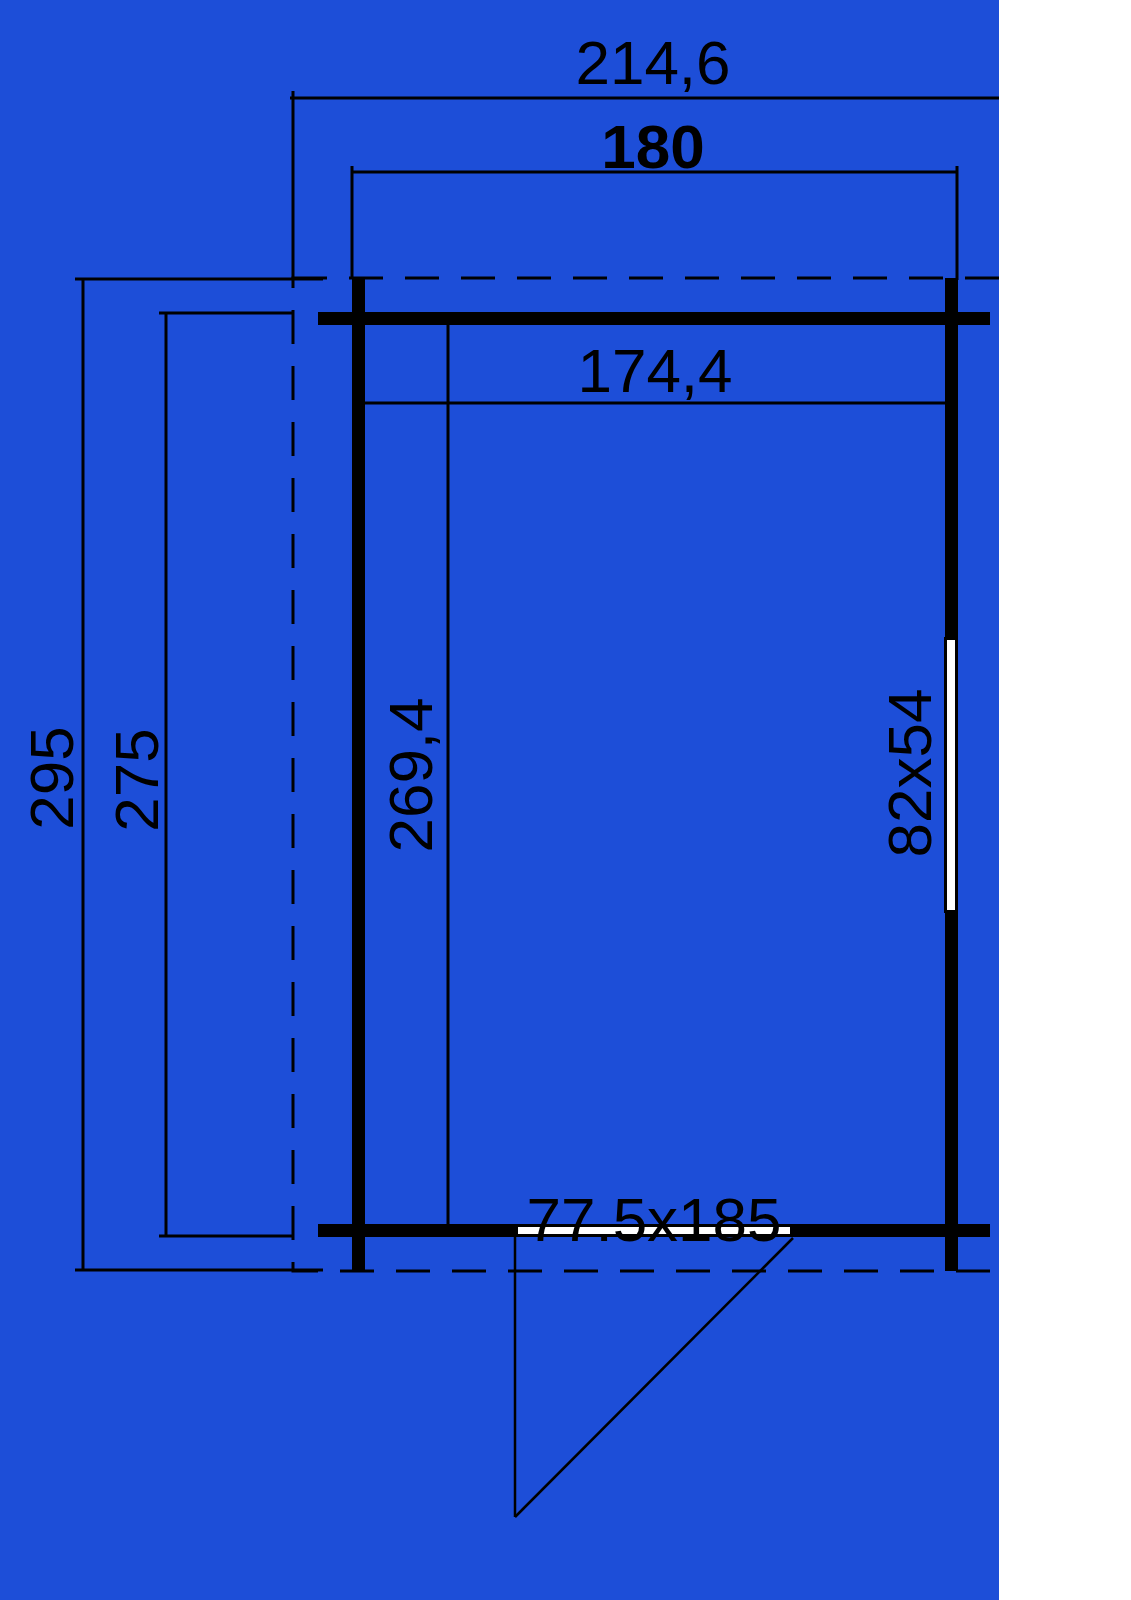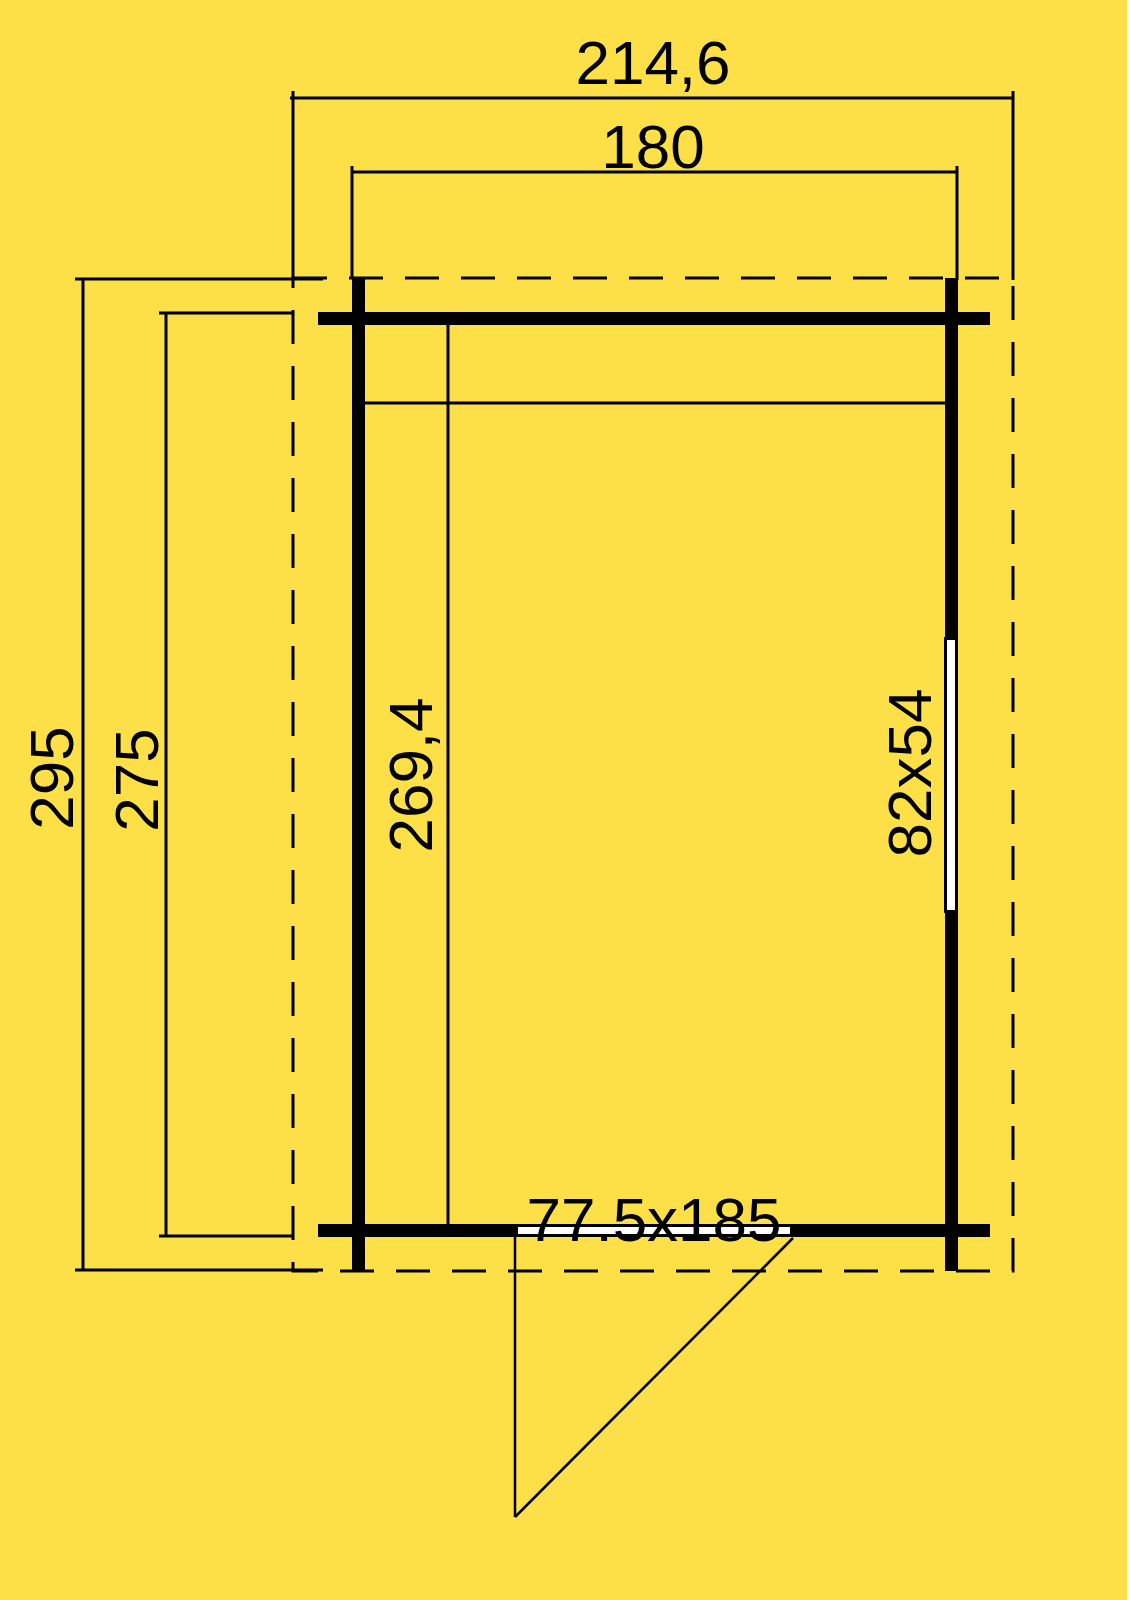--- a/index.html
+++ b/index.html
@@ -2,23 +2,23 @@
 <html><head>
 <meta charset="utf-8">
 <style>
   html, body {
     margin: 0;
     padding: 0;
     background: #ffffff;
   }
   .canvas {
     position: relative;
-    width: 1127px;
+    width: 999px;
     height: 1600px;
-    background: #fde047;
+    background: #1d4ed8;
     overflow: hidden;
     font-family: "Liberation Sans", sans-serif;
   }
   .plan-svg {
     position: absolute;
     left: 0;
     top: 0;
   }
   .dim-label {
     position: absolute;
@@ -77,22 +77,23 @@
     <rect x="516.5" y="1225.5" width="275" height="10" fill="#ffffff" stroke="#000000" stroke-width="3"></rect>
 
     <g stroke="#000000" stroke-width="2.5">
       <line x1="515" y1="1237" x2="515" y2="1517"></line>
       <line x1="793" y1="1238" x2="515" y2="1517"></line>
     </g>
   </svg>
 
   <div class="dim-label" style="left:653px; top:63px;">214,6</div>
 
-  <div class="dim-label" style="left:653px; top:147px;">180</div>
+  <div class="dim-label" style="left:653px; top:147px;font-weight:bold;">180</div>
 
+  <div class="dim-label" style="left:655px; top:371px;">174,4</div>
 
   <div class="dim-label vertical" style="left:52px; top:778px;">295</div>
 
   <div class="dim-label vertical" style="left:137px; top:780px;">275</div>
 
   <div class="dim-label vertical" style="left:411px; top:775px;">269,4</div>
 
   <div class="dim-label vertical" style="left:910px; top:773px;">82x54</div>
 
   <div class="dim-label" style="left:654px; top:1220px;">77.5x185</div>

